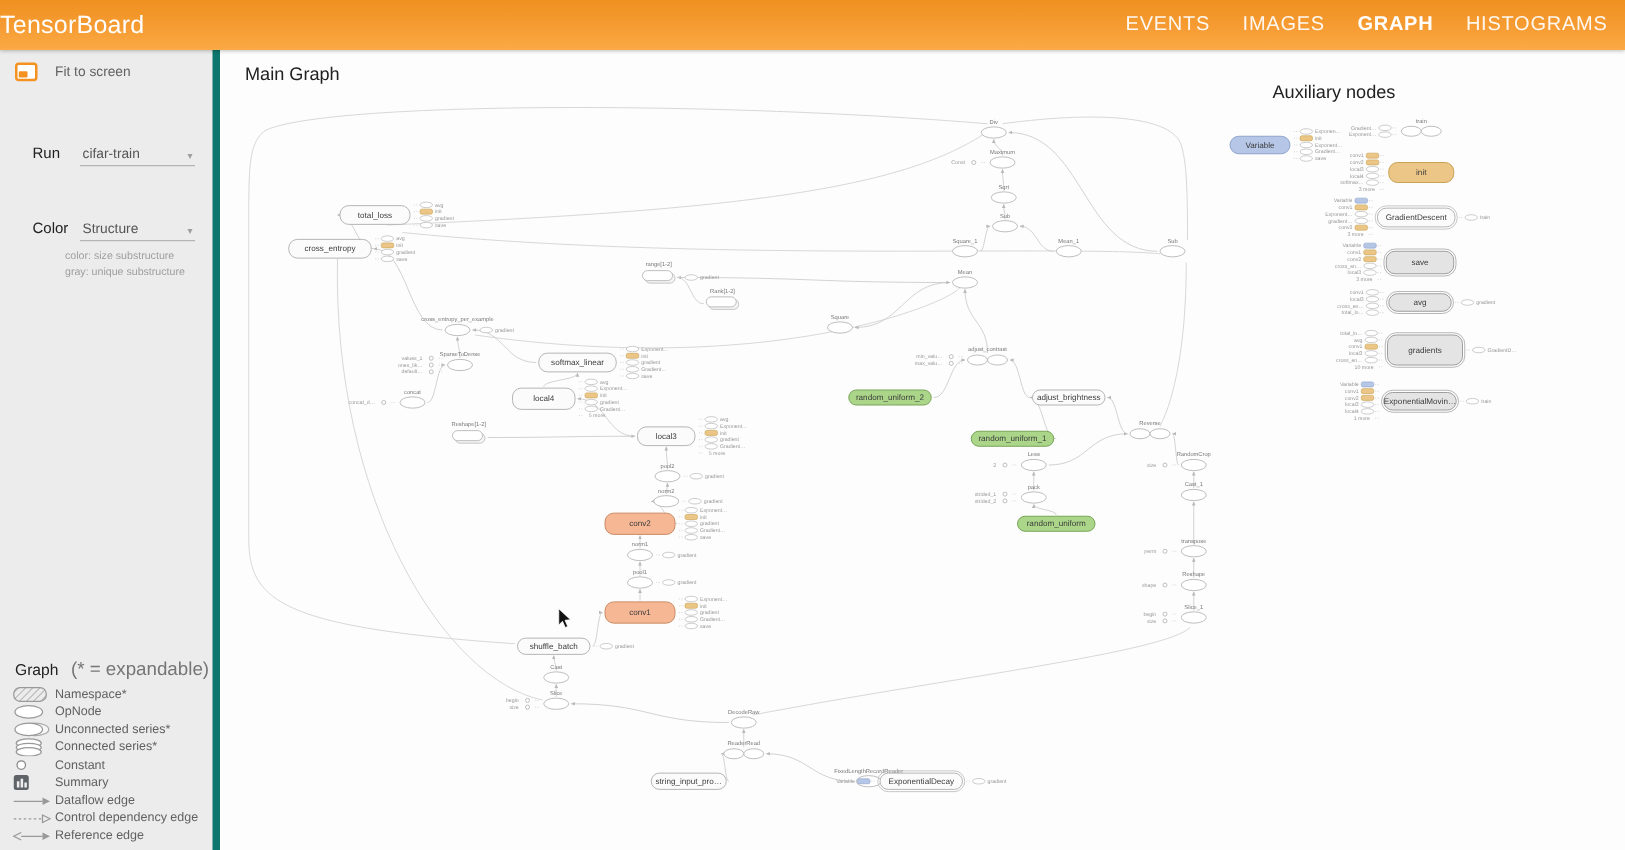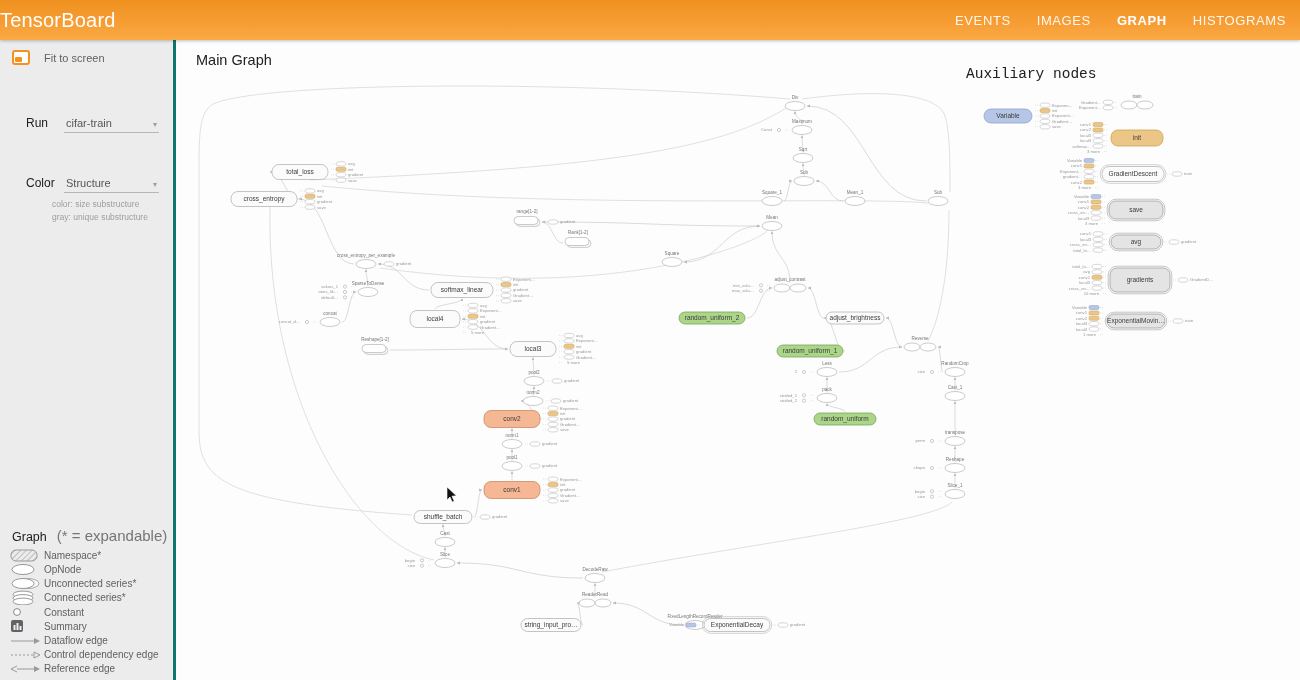--- a/index.html
+++ b/index.html
@@ -6,27 +6,27 @@
   html,body { width:1300px; height:680px; overflow:hidden;
     font-family:"Liberation Sans", sans-serif; background:#fff; }
 
   
   .header { position:absolute; left:0; top:0; width:1300px; height:40px;
     background:linear-gradient(180deg,#ef9120 0%,#f69c33 55%,#fbaa45 100%);
     display:flex; align-items:center; z-index:30;
     box-shadow:0 1px 3px rgba(0,0,0,.25); }
   .header .title { color:#fff; font-size:20px; font-weight:500; letter-spacing:.2px; }
   .nav { margin-left:auto; margin-right:14px; display:flex; gap:26px; }
-  .nav span { color:rgba(255,255,255,.92); font-size:13px; font-weight:500;
+  .nav span { color:rgba(255,255,255,.92); font-size:16px; font-weight:500;
     letter-spacing:.6px; cursor:pointer; }
   .nav span.active { color:#fff; font-weight:bold; }
 
   
   .sidebar { position:absolute; left:0; top:40px; width:176px; height:640px;
-    background:#ececec; border-right:3px solid #0f766e; z-index:20; font-size:11px; color:#616161; }
+    background:#ececec; border-right:6px solid #0f766e; z-index:20; font-size:11px; color:#616161; }
   .fit-row { display:flex; align-items:center; gap:14px; padding:10px 0 8px 12px; }
   .fit-icon { width:18px; height:15px; border:2px solid #f59120; border-radius:3px; position:relative; background:#fff; }
   .fit-icon::after { content:""; position:absolute; left:1px; bottom:1px; width:7px; height:5px;
     background:#f59120; border-radius:1px; }
   .ctl-row { display:flex; align-items:baseline; padding:6px 14px 0 26px;margin-top:36px; }
   .ctl-label { width:38px; font-size:12px; color:#212121; flex:none; }
   .ctl-field { flex:1; border-bottom:1px solid #b5b5b5; color:#555; font-size:11px;
     padding:2px 2px 3px 2px; display:flex; align-items:flex-end; cursor:pointer; }
   .ctl-field .caret { margin-left:auto; color:#9e9e9e; font-size:8px; }
   .choose-file { text-align:center; color:#757575; font-size:10px; justify-content:center; }
@@ -37,21 +37,21 @@
   .legend-title { font-size:12.5px; color:#212121; }
   .legend-sub { font-size:15px; color:#757575; }
   .legend-item { display:flex; align-items:center; height:14.2px; padding-left:10px; }
   .legend-item .ic { width:34px; flex:none; display:flex; align-items:center; }
   .legend-item .lbl { font-size:10px; color:#616161; }
 
   
   .main { position:absolute; left:177px; top:40px; width:1123px; height:640px; background:#fdfdfd; }
   .graph-heading { position:absolute; font-size:14.5px; font-weight:500; color:#212121; z-index:10; }
   #main-title { left:196px; top:52px; }
-  #aux-title { left:966px; top:66px;font-family:Liberation Mono, monospace; }
+  #aux-title { left:1018px; top:66px; }
   #graph-svg { position:absolute; left:0; top:0; z-index:5; }
 
   .node { cursor:pointer; }
   .ns-label { font-size:6.5px; fill:#3b3b3b; }
   .op-label { font-size:4.6px; fill:#777; }
   .stub-text { font-size:4.2px; fill:#999; }
 </style>
 </head>
 <body>
 

